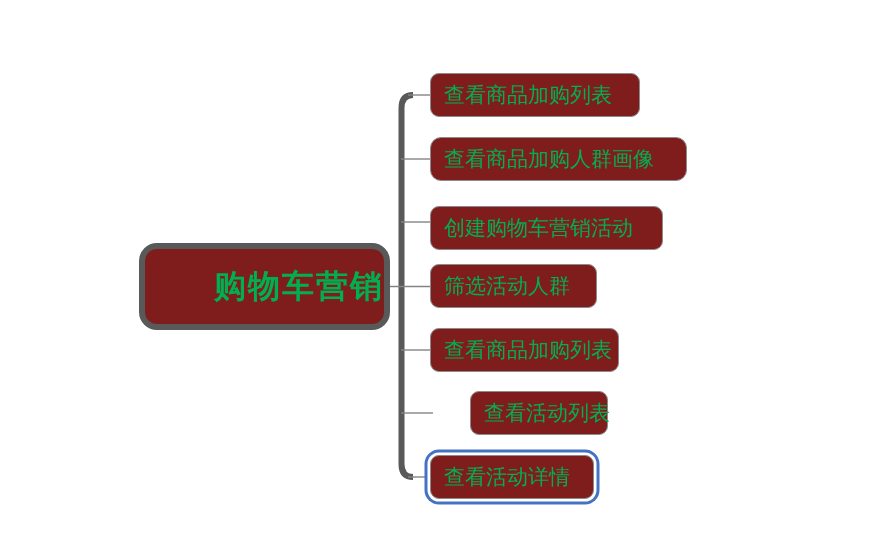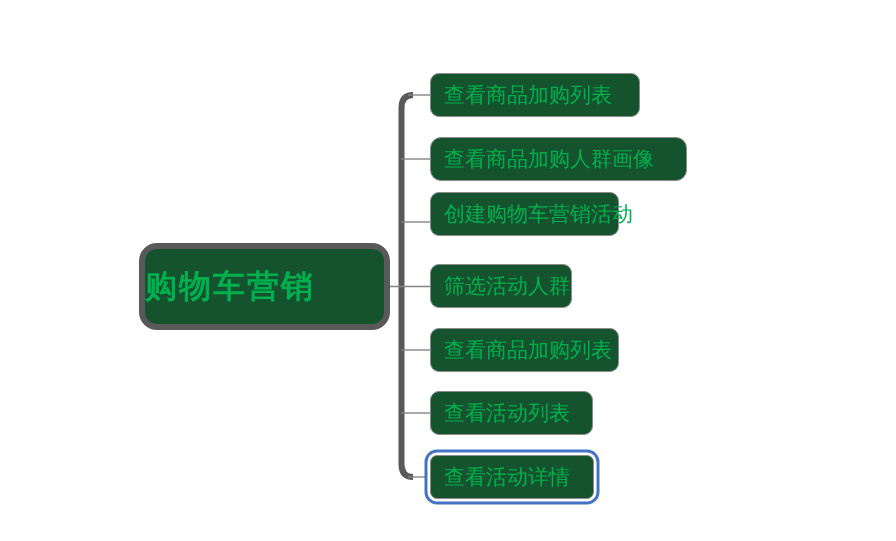--- a/index.html
+++ b/index.html
@@ -7,30 +7,30 @@
     position:relative;
     width:896px;height:541px;
     background:#ffffff;
     overflow:hidden;
     font-family:"Liberation Sans", sans-serif;
   }
   #connectors{position:absolute;left:0;top:0;z-index:0;}
   .node{
     position:absolute;
     box-sizing:border-box;
-    background:#14532d;
+    background:#7f1d1d;
     display:flex;
     align-items:center;
     z-index:1;
   }
   .root-node{
     left:139px;top:243px;width:251px;height:87px;
     border:6px solid #595959;
     border-radius:18px;
-    justify-content:flex-start;
+    justify-content:flex-end;
   }
   .root-node .label{
     color:#00B050;
     font-size:32px;
     font-weight:bold;
     letter-spacing:2px;
     white-space:nowrap;
   }
   .child-node{
     height:44px;
@@ -39,25 +39,25 @@
     border-radius:9px;
     padding-left:13px;
   }
   .child-node .label{
     color:#00B050;
     font-size:21px;
     white-space:nowrap;
   }
   .c1{top:73px;width:210px;}
   .c2{top:137px;width:257px;border-radius:11px;}
-  .c3{top:192px;width:189px;}
-  .c4{top:264px;width:142px;}
+  .c3{top:206px;width:233px;}
+  .c4{top:264px;width:167px;}
   .c5{top:328px;width:189px;}
-  .c6{top:391px;width:163px;}
-  .c7{top:455px;width:164px;border-radius:7px;}
+  .c6{top:391px;width:138px;margin-left:40px;}
+  .c7{top:455px;width:164px;}
   .selected{
     box-shadow:0 0 0 2.5px #ffffff, 0 0 0 5.5px #4472C4;
   }
 </style>
 </head>
 <body>
 
 <div id="canvas">
 
   <svg id="connectors" width="896" height="541" viewBox="0 0 896 541">

